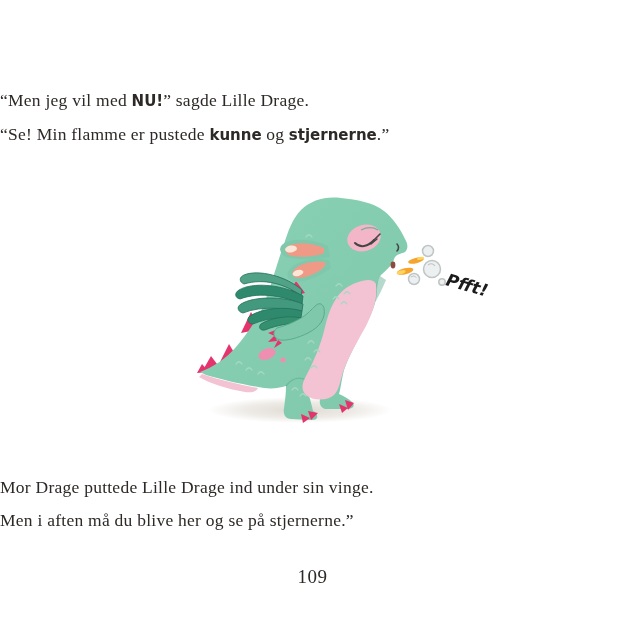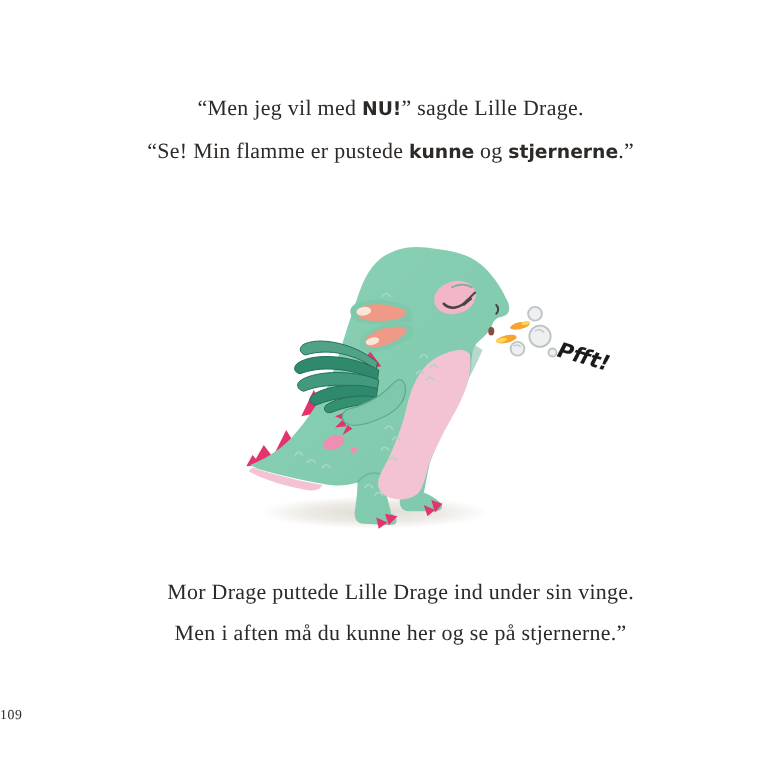--- a/index.html
+++ b/index.html
@@ -3,34 +3,34 @@
 <meta charset="utf-8">
 <style>
   html,body{margin:0;padding:0;background:#fff;}
   .page{
     position:relative;width:625px;height:625px;overflow:hidden;
     background:var(--page-bg,#ffffff);
     color:var(--text-color,#2d2926);
     font-family:"Liberation Serif",serif;
   }
   .para{
-    position:absolute;left:0;right:0;text-align:center;
-    font-size:17.5px;line-height:33px;letter-spacing:.25px;
+    position:absolute;left:0;right:0;
+    font-size:17.5px;line-height:33px;letter-spacing:.25px;margin-top:14px;
   }
   .para-top{top:70px;}
-  .para-bottom{top:457px;padding-left:16px;}
+  .para-bottom{top:457px;}
   .line{white-space:nowrap;}
   .line span.serif{font-family:"Liberation Serif",serif;}
   .line span.accent{
     font-family:"DejaVu Sans",sans-serif;font-weight:700;
     font-size:15px;letter-spacing:0;
   }
   .pageno{
-    position:absolute;top:566px;left:0;right:0;text-align:left;
-    font-size:11px;letter-spacing:.5px;
+    position:absolute;top:566px;left:0;right:0;text-align:center;
+    font-size:19px;letter-spacing:.5px;
   }
   .illo{position:absolute;left:140px;top:180px;width:380px;height:265px;}
   .pfft-text{
     font-family:"DejaVu Sans",sans-serif;font-weight:700;font-style:italic;
   }
 </style>
 </head>
 <body>
 
 <div class="page">
@@ -206,18 +206,18 @@
       <circle cx="302" cy="102" r="3.2"></circle>
       <path d="M288,85 q4,-3 7,1" fill="none" stroke-width="1.1"></path>
       <path d="M271,97 q3,-2.5 5.5,0.5" fill="none" stroke-width="1"></path>
     </g>
 
     <text class="pfft-text" x="305" y="105" font-size="17" fill="var(--pfft-black,#1b1b1b)" transform="rotate(16 305 105)">Pfft!</text>
   </svg>
 
   <div class="para para-bottom">
     <div class="line"><span class="serif">Mor Drage puttede Lille Drage ind under sin vinge.</span></div>
-    <div class="line"><span class="serif">Men i aften må du kunne her og se på stjernerne.”</span></div>
+    <div class="line"><span class="serif">Men i aften må du blive her og se på stjernerne.”</span></div>
   </div>
 
   <div class="pageno">109</div>
 
 </div>
 
 </body></html>

